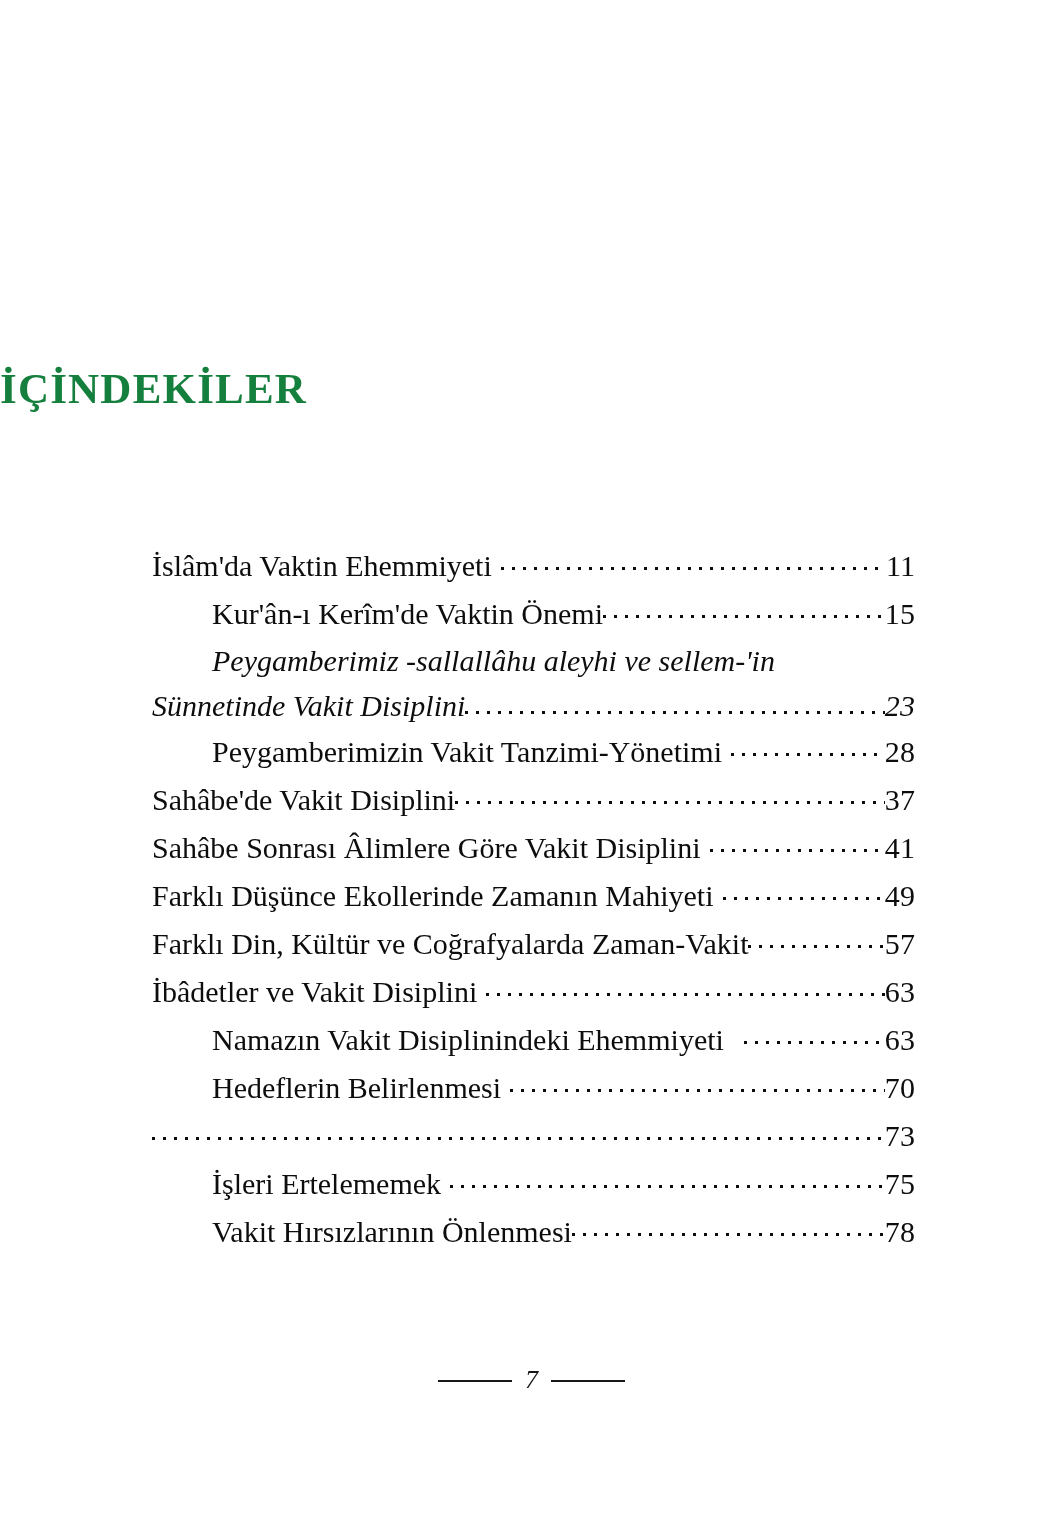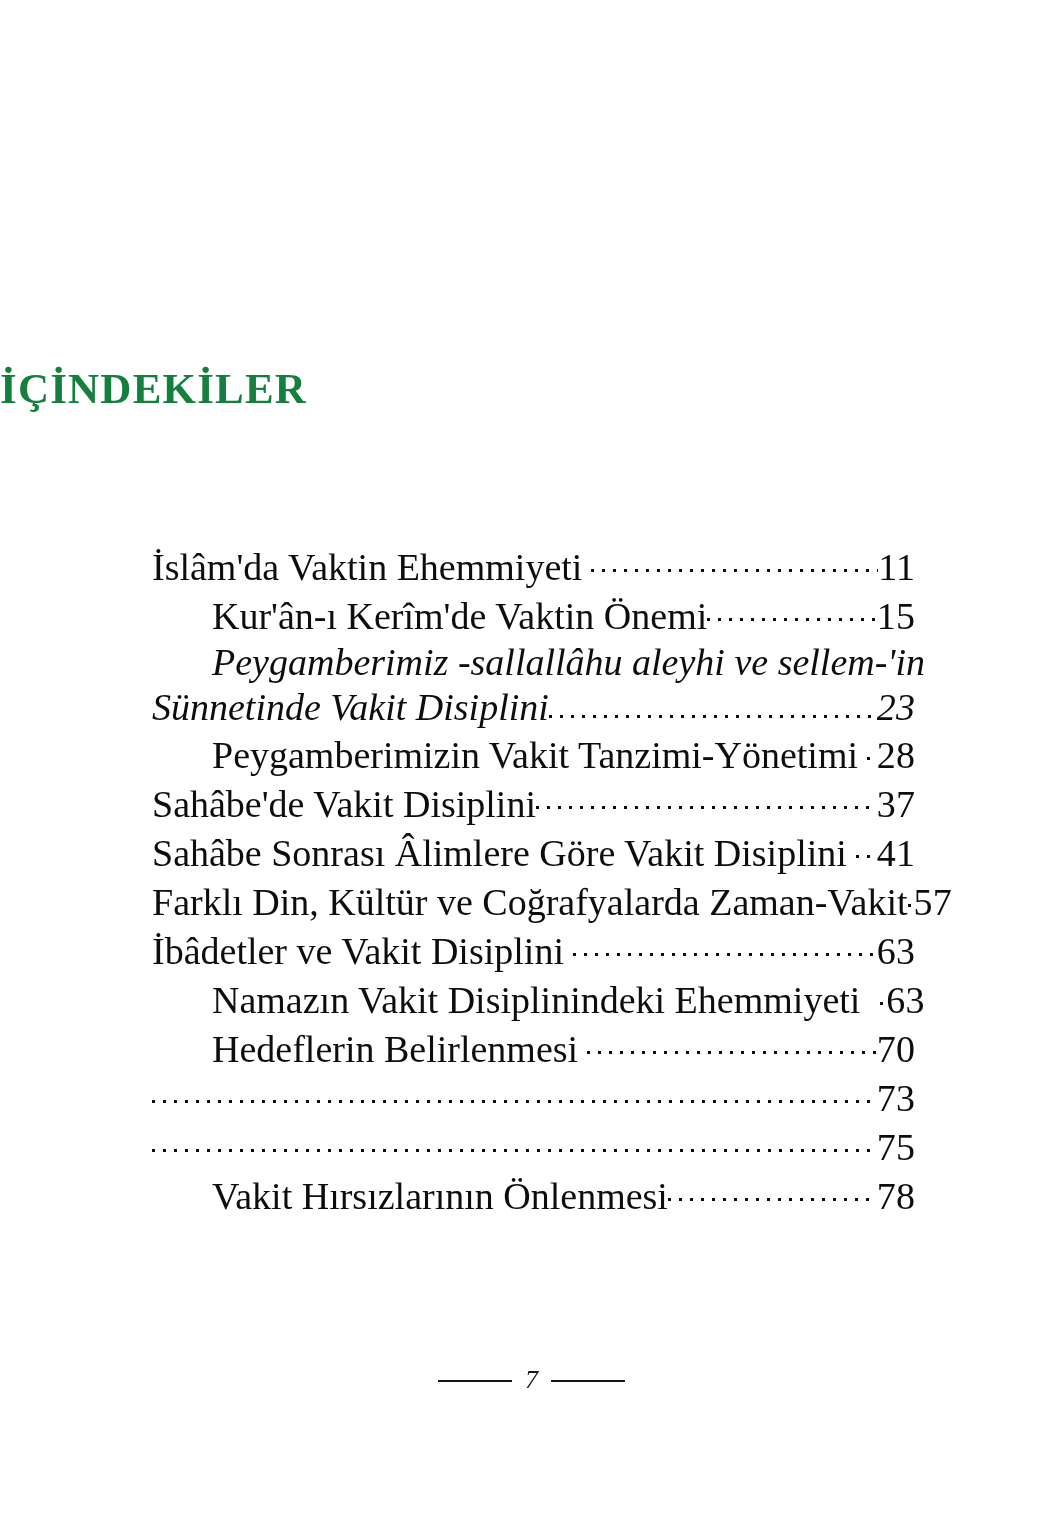--- a/index.html
+++ b/index.html
@@ -44,21 +44,21 @@
     position: absolute;
     left: 152px;
     top: 542px;
     width: 763px; 
   }
 
   .toc-entry {
     display: flex;
     align-items: baseline;
     width: 100%;
-    font-size: 38px;
+    font-size: 30px;
     line-height: 48px;
     color: #0e0d0d;
     white-space: nowrap;
   }
 
   
   .toc-entry.level-1 .entry-label {
     padding-left: 60px;
   }
 
@@ -186,20 +186,25 @@
       <span class="leader"></span>
       <span class="entry-page">37</span>
     </div>
 
     <div class="toc-entry level-0">
       <span class="entry-label gap-before-leader">Sahâbe Sonrası Âlimlere Göre Vakit Disiplini</span>
       <span class="leader"></span>
       <span class="entry-page">41</span>
     </div>
 
+    <div class="toc-entry level-0">
+      <span class="entry-label gap-before-leader">Farklı Düşünce Ekollerinde Zamanın Mahiyeti</span>
+      <span class="leader"></span>
+      <span class="entry-page">49</span>
+    </div>
 
     <div class="toc-entry level-0">
       <span class="entry-label">Farklı Din, Kültür ve Coğrafyalarda Zaman-Vakit</span>
       <span class="leader"></span>
       <span class="entry-page">57</span>
     </div>
 
     <div class="toc-entry level-0">
       <span class="entry-label gap-before-leader">İbâdetler ve Vakit Disiplini</span>
       <span class="leader"></span>
@@ -218,20 +223,21 @@
       <span class="leader"></span>
       <span class="entry-page">70</span>
     </div>
 
     <div class="toc-entry level-1">
       <span class="leader"></span>
       <span class="entry-page">73</span>
     </div>
 
     <div class="toc-entry level-1">
+      <span class="entry-label gap-before-leader">İşleri Ertelememek</span>
       <span class="leader"></span>
       <span class="entry-page">75</span>
     </div>
 
     <div class="toc-entry level-1">
       <span class="entry-label">Vakit Hırsızlarının Önlenmesi</span>
       <span class="leader"></span>
       <span class="entry-page">78</span>
     </div>
 

